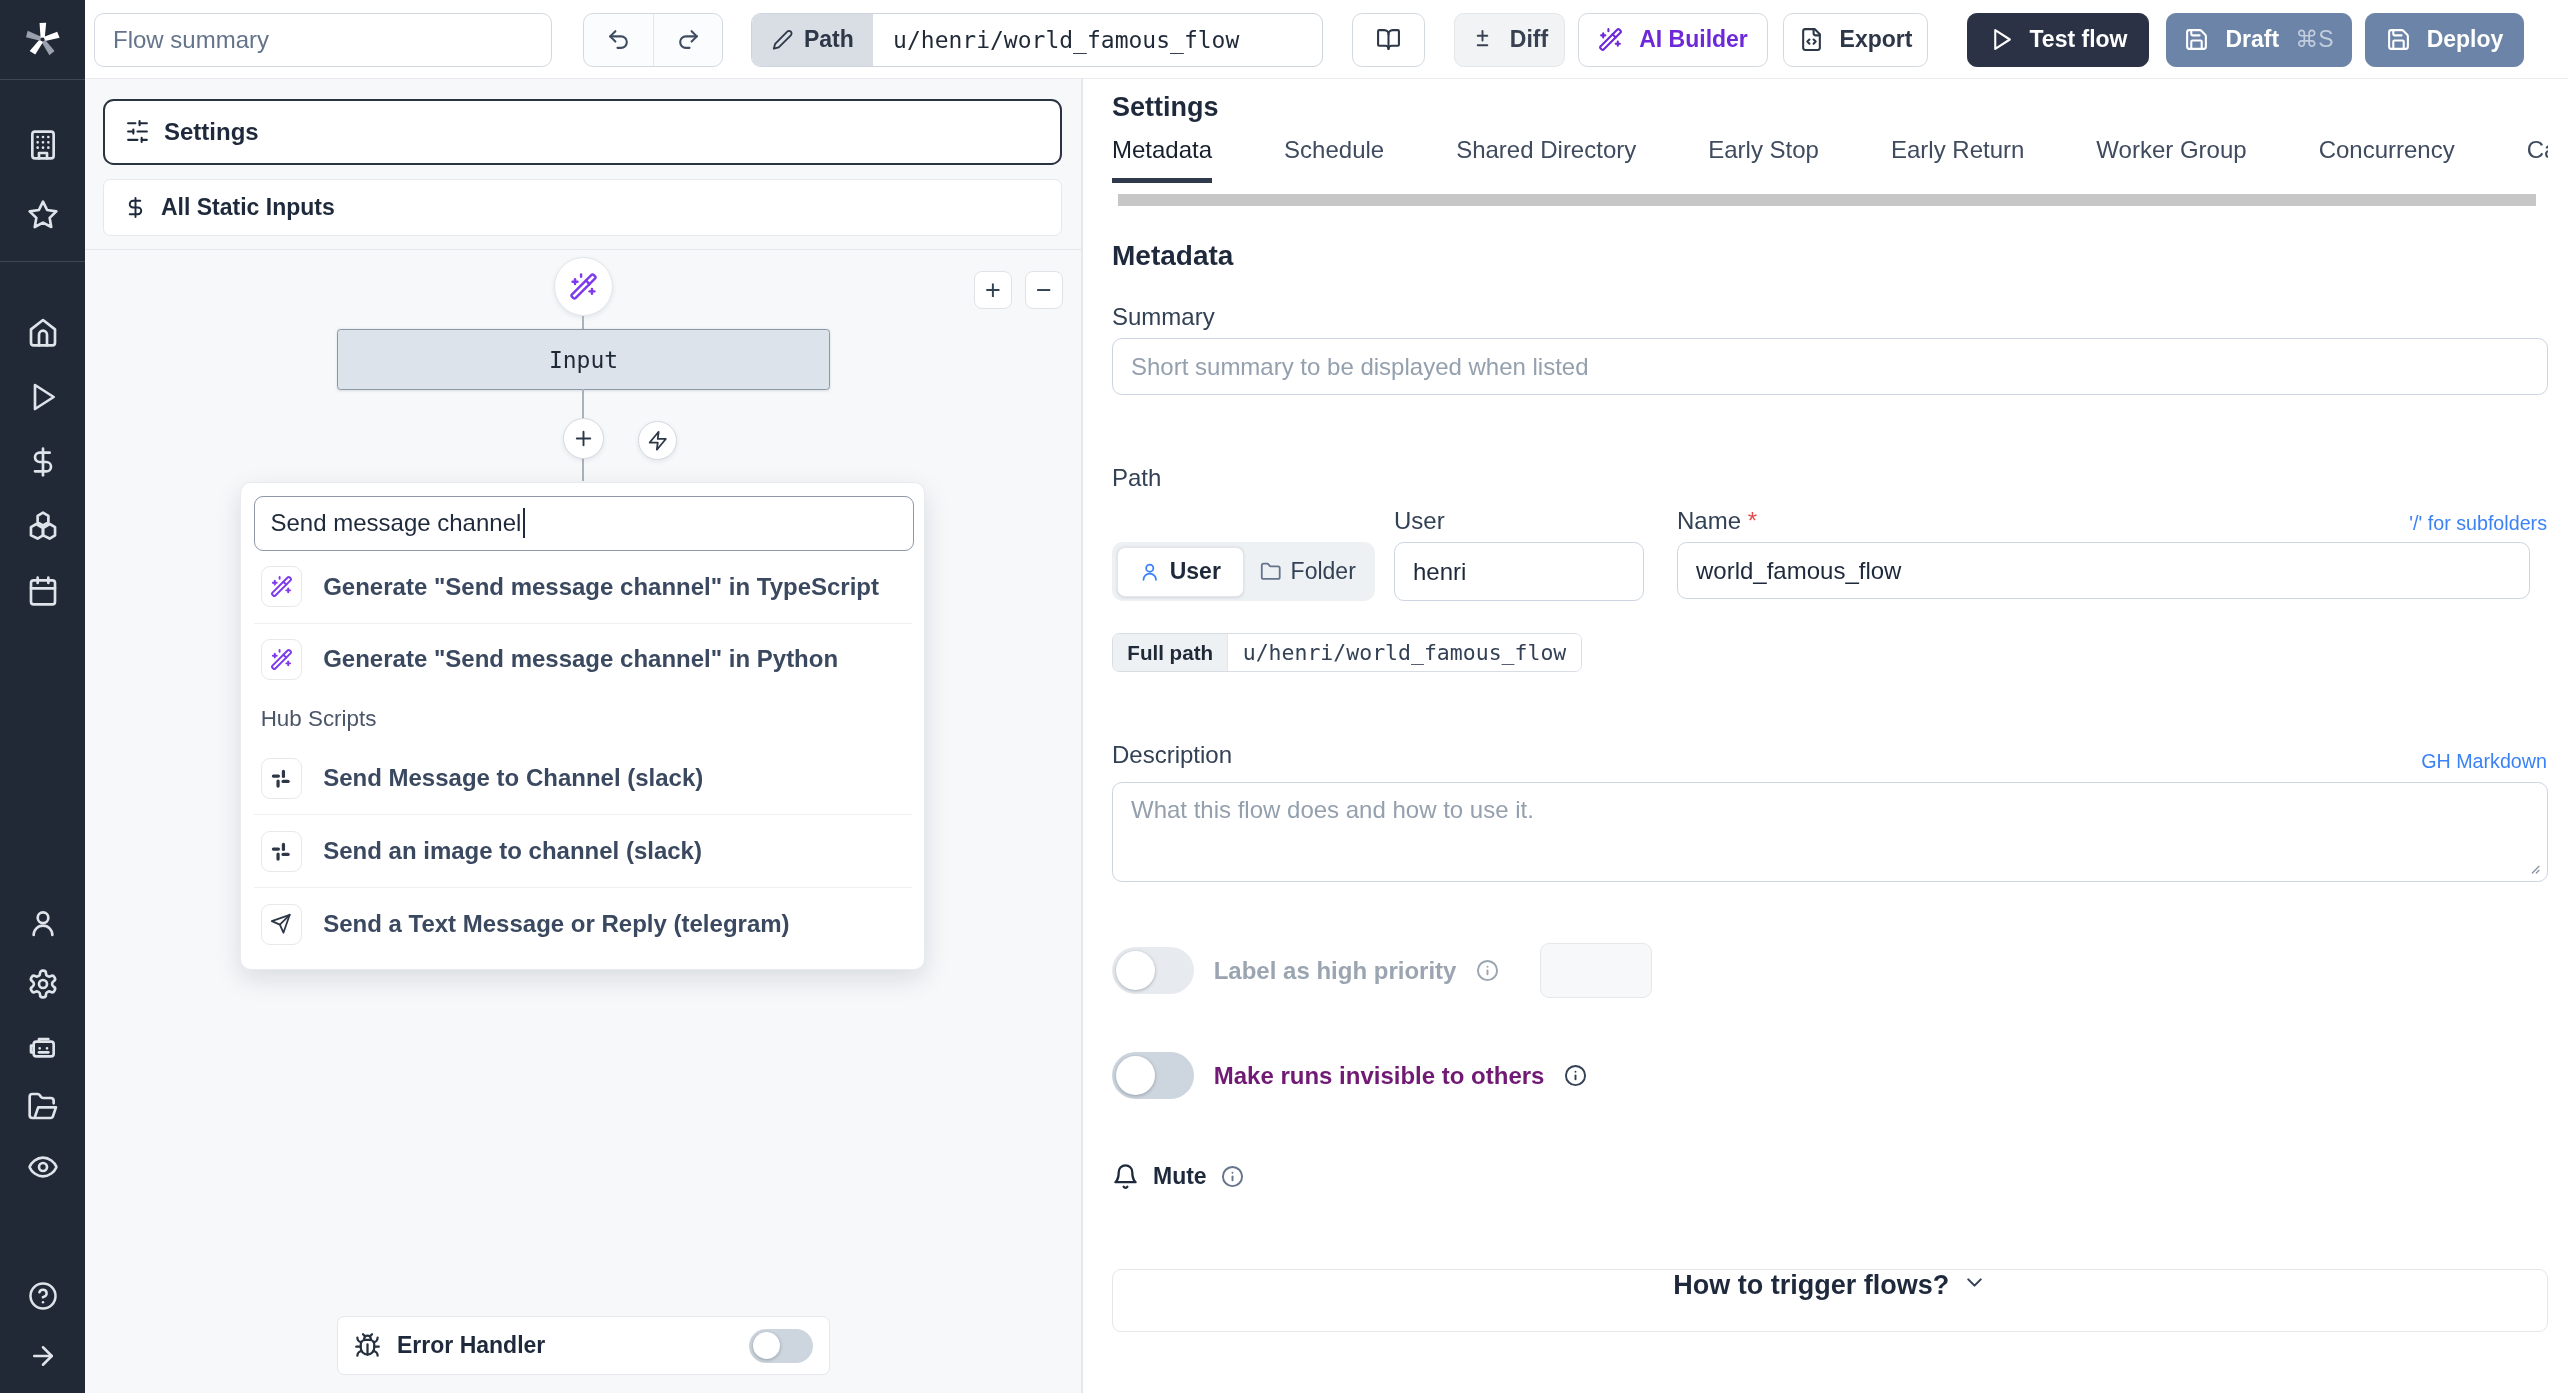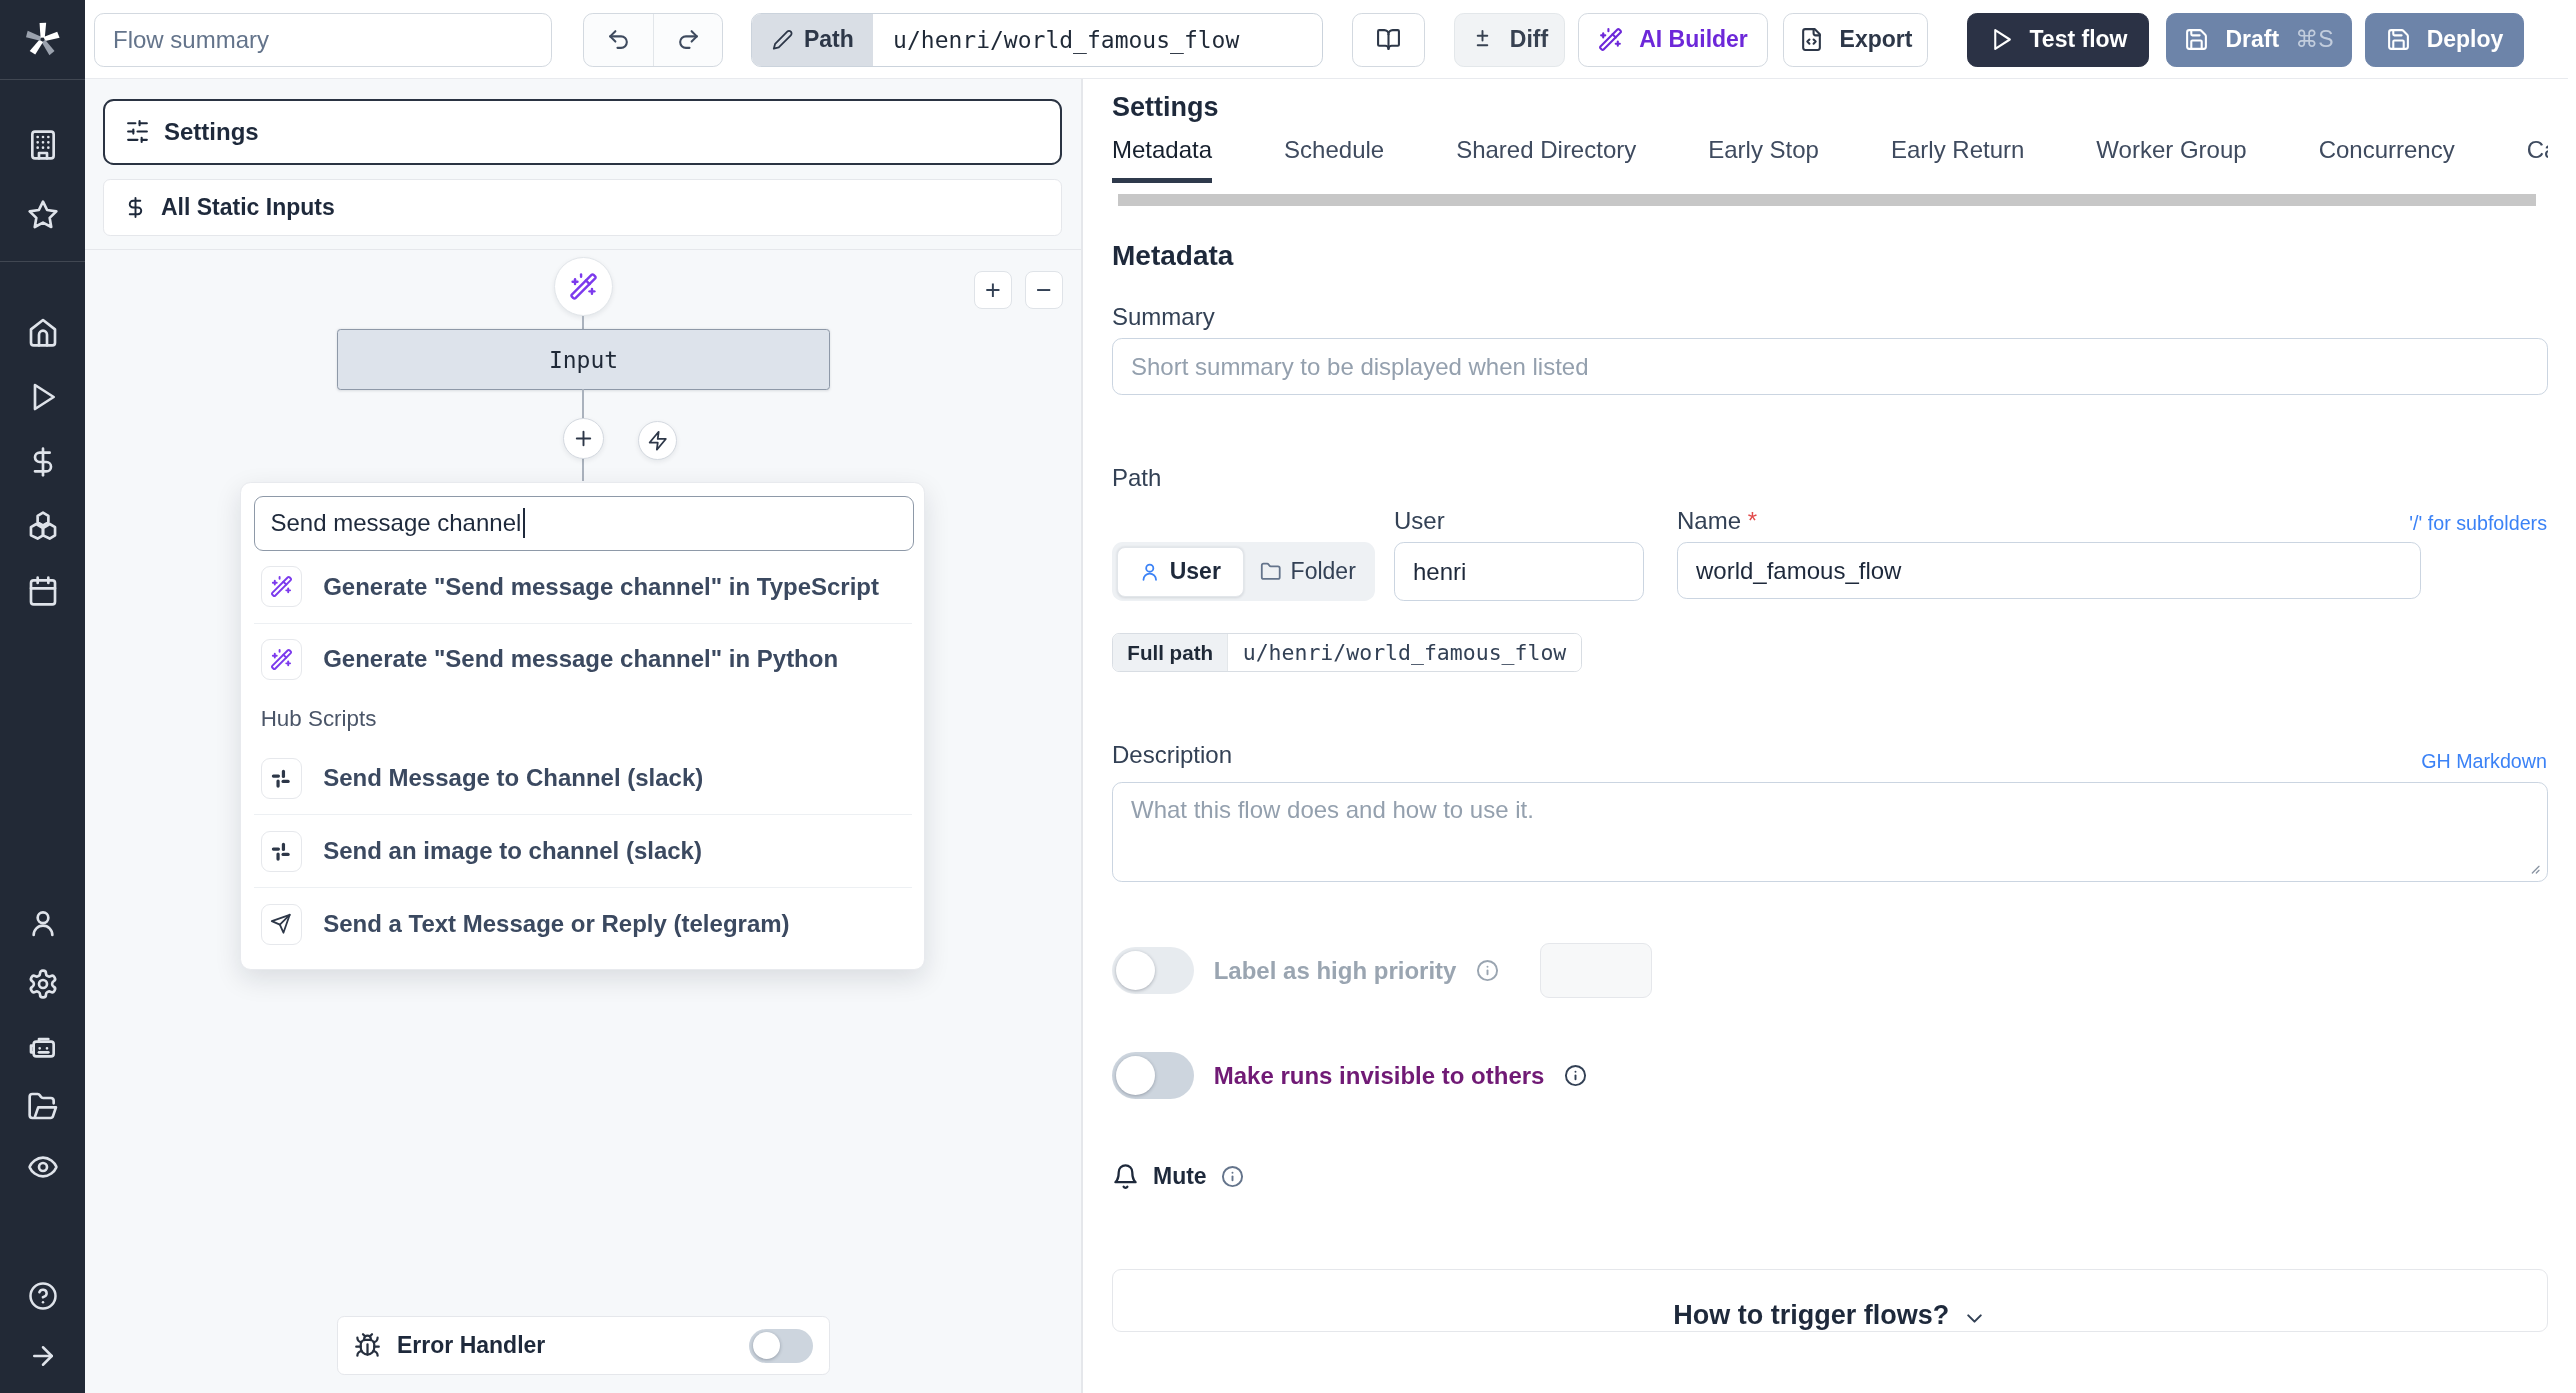--- a/index.html
+++ b/index.html
@@ -98,39 +98,39 @@
      padding:0 18px; font-family:"Liberation Sans","DejaVu Sans",sans-serif; }
   .text-input::placeholder { color:#94a0ae; opacity:1; }
   #summary-input { left:29px; top:259px; width:1436px; height:57px; }
   #seg-group { left:29px; top:463px; width:263px; height:59px; background:#eef1f4; border-radius:10.7px;
      display:flex; padding:4.5px; gap:1.8px; }
   .seg { flex:1; display:flex; align-items:center; justify-content:center; gap:9px; font-size:23px;
      color:#334155; border-radius:8px; cursor:pointer; }
   .seg.active { background:#fff; border:0.9px solid #e2e6ea; box-shadow:0 0.9px 2.7px rgba(15,23,42,.12);
      font-weight:600; color:#1e293b; }
   #user-input { left:311px; top:463px; width:250px; height:59px; }
-  #name-input { left:594px; top:463px; width:744px; height:57px; }
+  #name-input { left:594px; top:463px; width:853px; height:57px; }
   .req { color:#e24c4c; }
   #fullpath { left:29px; top:554px; height:39px; display:inline-flex; border:0.9px solid #d8dde3; border-radius:7.2px; overflow:hidden; cursor:pointer; }
   #fullpath .fp-key { background:#eef1f4; display:flex; align-items:center; padding:0 14.3px; font-weight:700; font-size:20.6px; color:#1f2937; }
   #fullpath .fp-val { background:#fff; display:flex; align-items:center; padding:0 14.3px; border-left:0.9px solid #e3e7ea;
      font-family:"DejaVu Sans Mono","Liberation Mono",monospace; font-size:21.5px; color:#334155; }
   #desc-area { left:29px; top:703px; width:1436px; height:100px; padding:12.5px 18px; resize:none; }
   #desc-resize { left:1442px; top:780px; color:#8a94a2; }
   .row-flex { display:flex; align-items:center; }
   #priority-row { left:29px; top:864px; gap:19.7px; }
   #priority-label { font-size:24px; font-weight:600; color:#9aa5b1; }
   #priority-input { width:112px; height:55px; background:#f7f8f9; border:0.9px solid #e5e7eb; border-radius:9px; margin-left:21.5px; }
   #invisible-row { left:29px; top:973px; gap:19.7px; }
   #invisible-label { font-size:24px; font-weight:600; color:#701a75; }
   #mute-row { left:29px; top:1084px; gap:14px; color:#1e293b; }
   #mute-label { font-size:23px; font-weight:700; }
   .info-ico { color:#64748b; cursor:pointer; }
   #trigger-btn { left:29px; top:1190px; width:1436px; height:63px; border:0.9px solid #e5e7eb; border-radius:9px;
-     background:#fff; display:flex; align-items:flex-end; justify-content:center; gap:12.5px; cursor:pointer; }
+     background:#fff; display:flex; align-items:flex-start; justify-content:center; gap:12.5px; cursor:pointer; }
   #trigger-btn .t-label { font-size:27px; font-weight:600; color:#1e293b; }
 </style>
 </head>
 <body>
 
 <nav class="abs" id="sidebar">
   <div class="sb-item" style="top:10.7px;">
     <svg width="41" height="41" viewBox="0 0 24 24">
       <g>
         <path d="M12.6 10.6 L20.6 7.4 L22 11 L13.6 12.9 Z" fill="#ffffff" transform="rotate(0 12 12)"></path>

